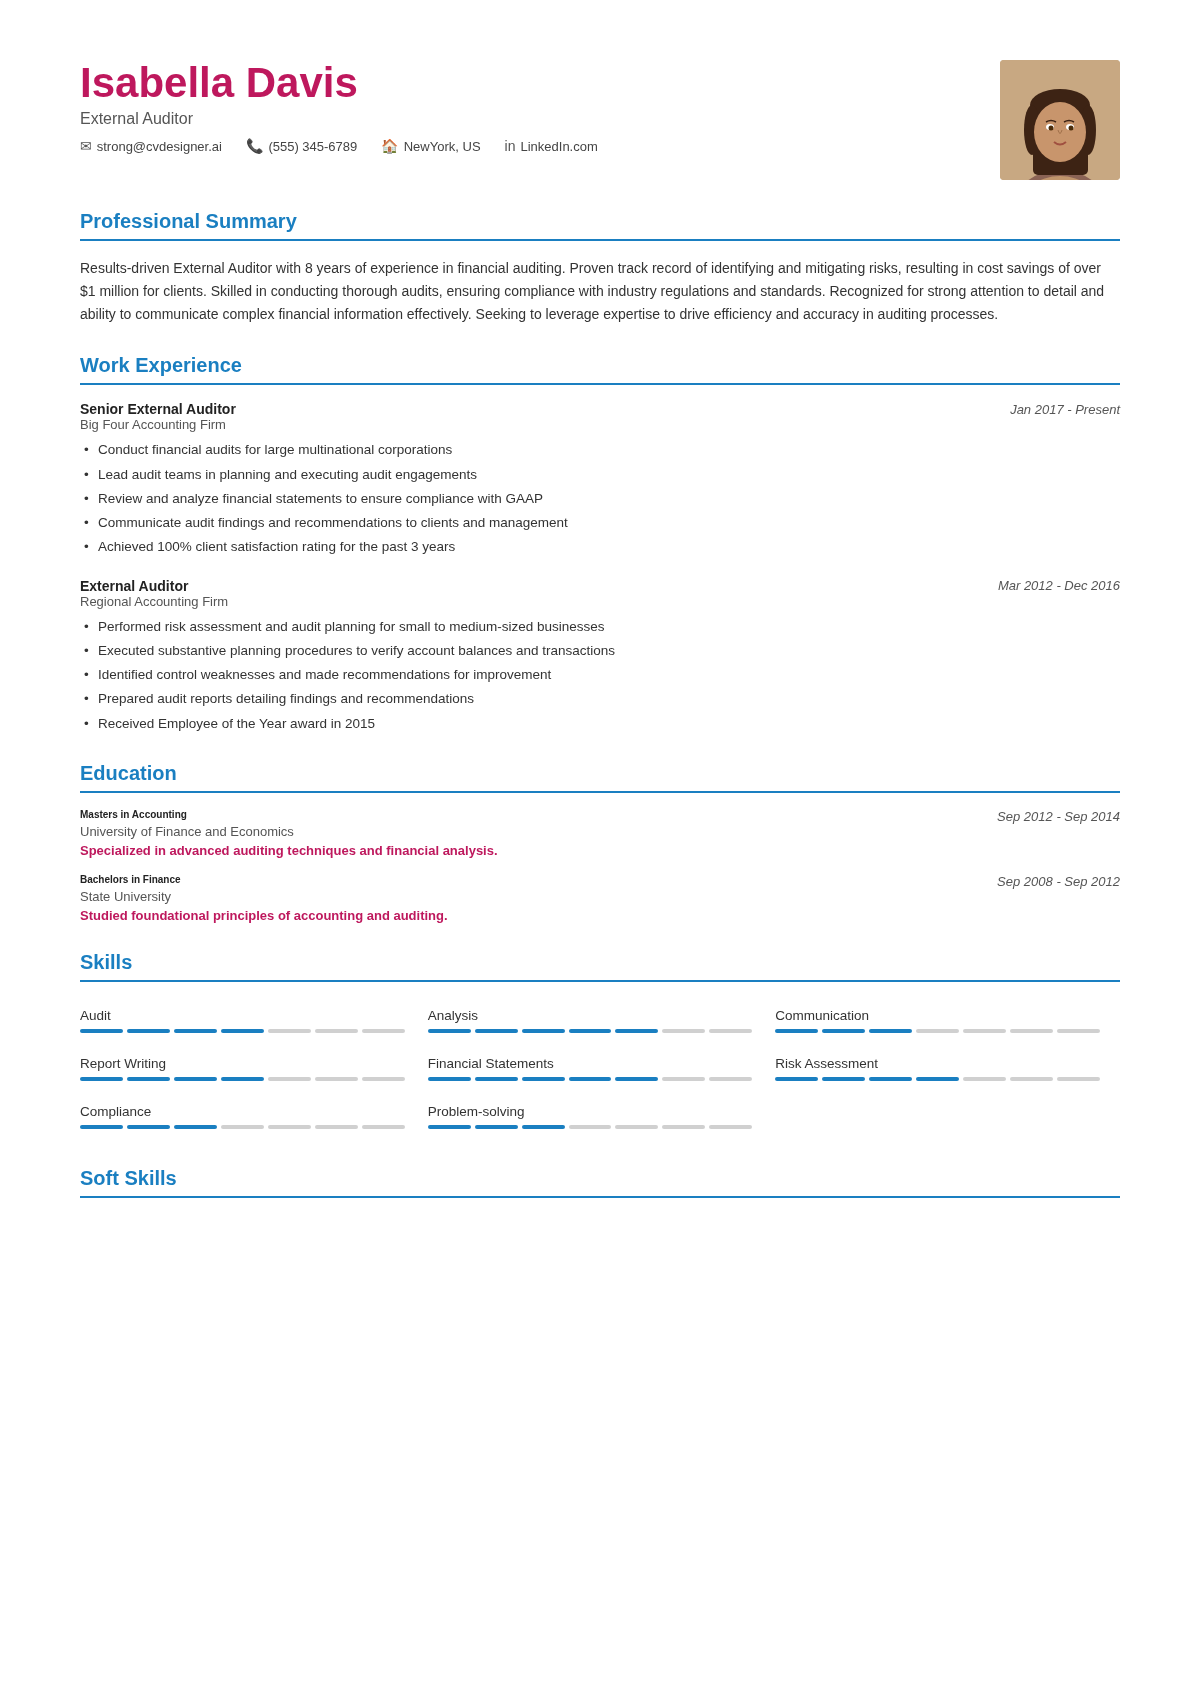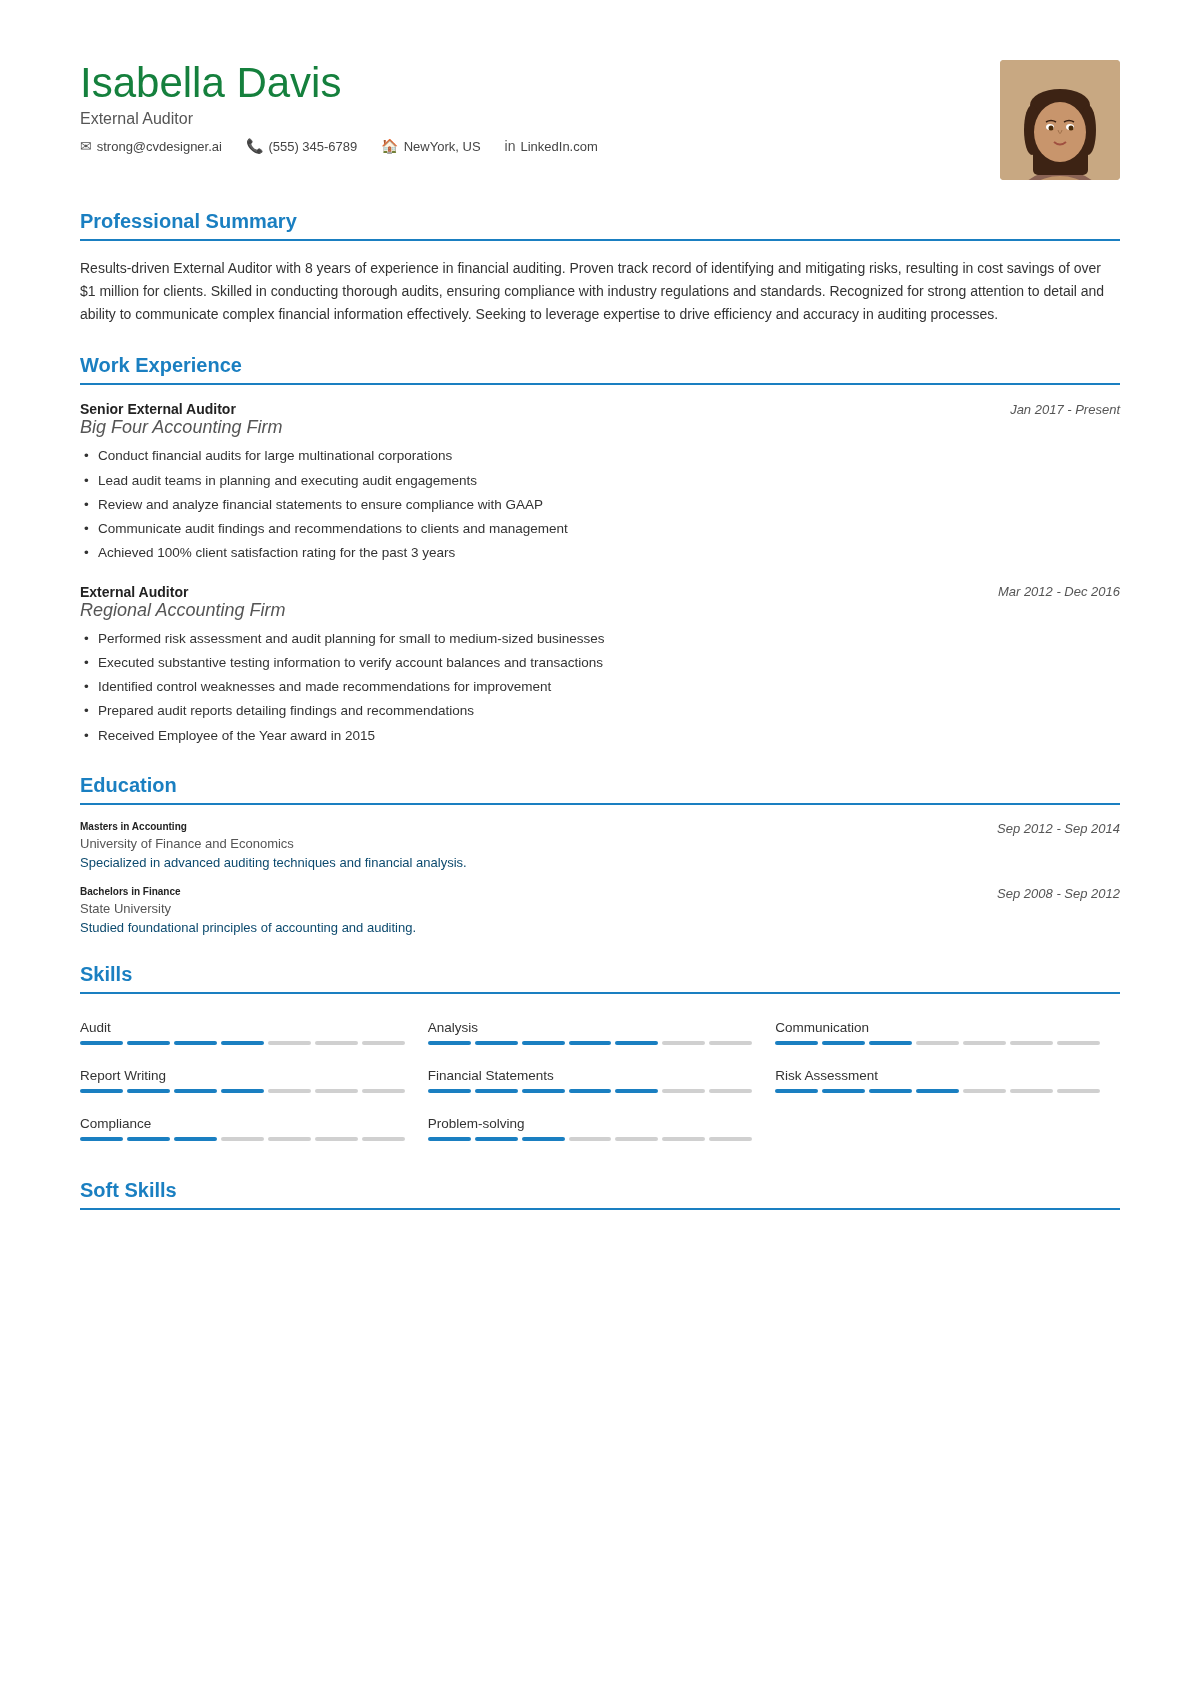--- a/index.html
+++ b/index.html
@@ -16,22 +16,22 @@
     
     .header {
       display: flex;
       justify-content: space-between;
       align-items: flex-start;
       margin-bottom: 30px;
     }
     .header-left { flex: 1; }
     .header-name {
       font-size: 42px;
-      font-weight: normal;
-      color: #15803d;
+      font-weight: bold;
+      color: #be185d;
       line-height: 1.1;
       margin-bottom: 4px;
     }
     .header-title {
       font-size: 16px;
       color: #555;
       margin-bottom: 10px;
     }
     .header-contact {
       display: flex;
@@ -101,24 +101,23 @@
       color: #222;
     }
     .job-date {
       font-size: 13px;
       font-style: italic;
       color: #555;
       white-space: nowrap;
       margin-left: 20px;
     }
     .job-company {
-      font-size: 18px;
+      font-size: 13px;
       color: #555;
       margin-bottom: 8px;
-      font-style: italic;
     }
     .job-bullets {
       list-style: none;
       padding: 0;
     }
     .job-bullets li {
       font-size: 13.5px;
       color: #333;
       padding-left: 18px;
       position: relative;
@@ -151,21 +150,22 @@
       white-space: nowrap;
       margin-left: 8px;
     }
     .edu-institution {
       font-size: 13px;
       color: #555;
       margin-bottom: 4px;
     }
     .edu-description {
       font-size: 13px;
-      color: #0c4a6e;
+      color: #be185d;
+      font-weight: bold;
     }
 
     
     .skills-grid {
       display: grid;
       grid-template-columns: 1fr 1fr 1fr;
       gap: 3px;
     }
     .skill-item {
       padding: 10px 20px 10px 0;
@@ -279,21 +279,21 @@
         </ul>
       </div>
       <div class="job">
         <div class="job-header">
           <span class="job-title">External Auditor</span>
           <span class="job-date">Mar 2012 - Dec 2016</span>
         </div>
         <div class="job-company">Regional Accounting Firm</div>
         <ul class="job-bullets">
           <li>Performed risk assessment and audit planning for small to medium-sized businesses</li>
-          <li>Executed substantive testing information to verify account balances and transactions</li>
+          <li>Executed substantive planning procedures to verify account balances and transactions</li>
           <li>Identified control weaknesses and made recommendations for improvement</li>
           <li>Prepared audit reports detailing findings and recommendations</li>
           <li>Received Employee of the Year award in 2015</li>
         </ul>
       </div>
     </div>
 </div>
 
 <div class="section">
   <div class="section-title">Education</div>

